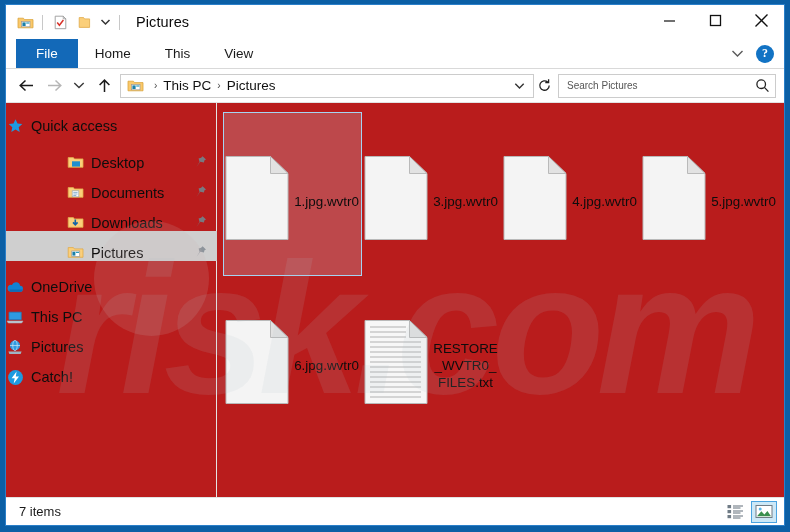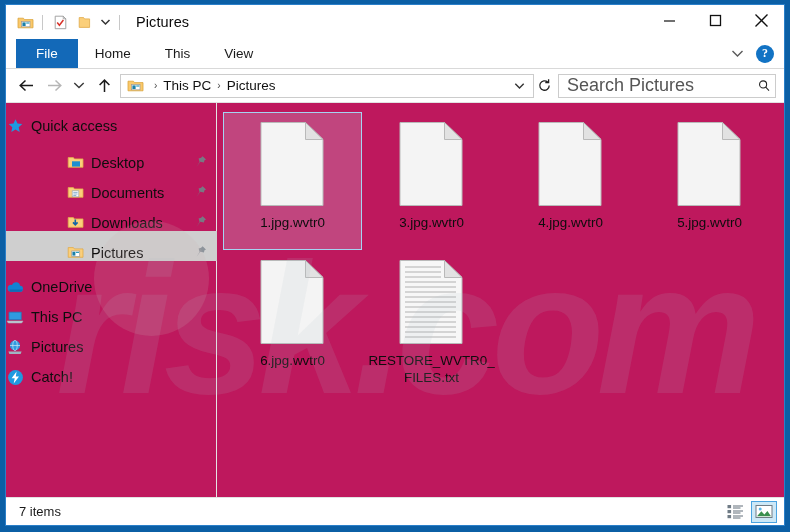--- a/index.html
+++ b/index.html
@@ -13,21 +13,21 @@
   
   #window {
     position: relative;
     width: 790px; height: 532px;
     background: #0b5fa5;
     padding: 4px 5px 6px 5px;
   }
   #window-inner {
     position: relative;
     width: 100%; height: 100%;
-    background: #be185d;
+    background: #b91c1c;
     border: 1px solid #2a7fc9;
     display: flex; flex-direction: column;
     overflow: hidden;
   }
 
   
   #watermark {
     position: absolute;
     left: 0; top: 0; width: 100%; height: 100%;
     pointer-events: none;
@@ -166,21 +166,21 @@
     width: 218px; height: 24px;
     border: 1px solid #cccccc;
     background: #fff;
     display: flex; align-items: center;
     margin-left: 4px;
     padding: 0 5px 0 8px;
     flex: 0 0 auto;
   }
   #search-input {
     flex: 1 1 auto; border: none; outline: none;
-    font-size: 18px; color: #4a4a4a;
+    font-size: 10px; color: #4a4a4a;
     font-family: "Liberation Sans", sans-serif;
     background: transparent; min-width: 0;
   }
   #search-input::placeholder { color: #555; opacity: 1; }
 
   
   #body {
     flex: 1 1 auto; display: flex; min-height: 0;
     border-top: 1px solid #e2e2e2;
     position: relative; z-index: 10;
@@ -223,22 +223,22 @@
     flex: 1 1 auto; position: relative;
     background: transparent;
     padding: 9px 0 0 6px;
     overflow: hidden;
   }
   #file-grid {
     display: flex; flex-wrap: wrap;
     align-content: flex-start;
   }
   .file-item {
-    width: 139px; height: 138px;
-    display: flex; flex-direction: column;
+    width: 139px; height: 164px;
+    display: flex; flex-direction: row;
     align-items: center;
     padding-top: 8px;
     border: 1px solid transparent;
     position: relative;
   }
   .file-item.selected {
     border: 1px solid #a5d4f2;
     background: rgba(205,232,247,0.22);
   }
   .file-icon { width: 68px; height: 86px; position: relative; }

